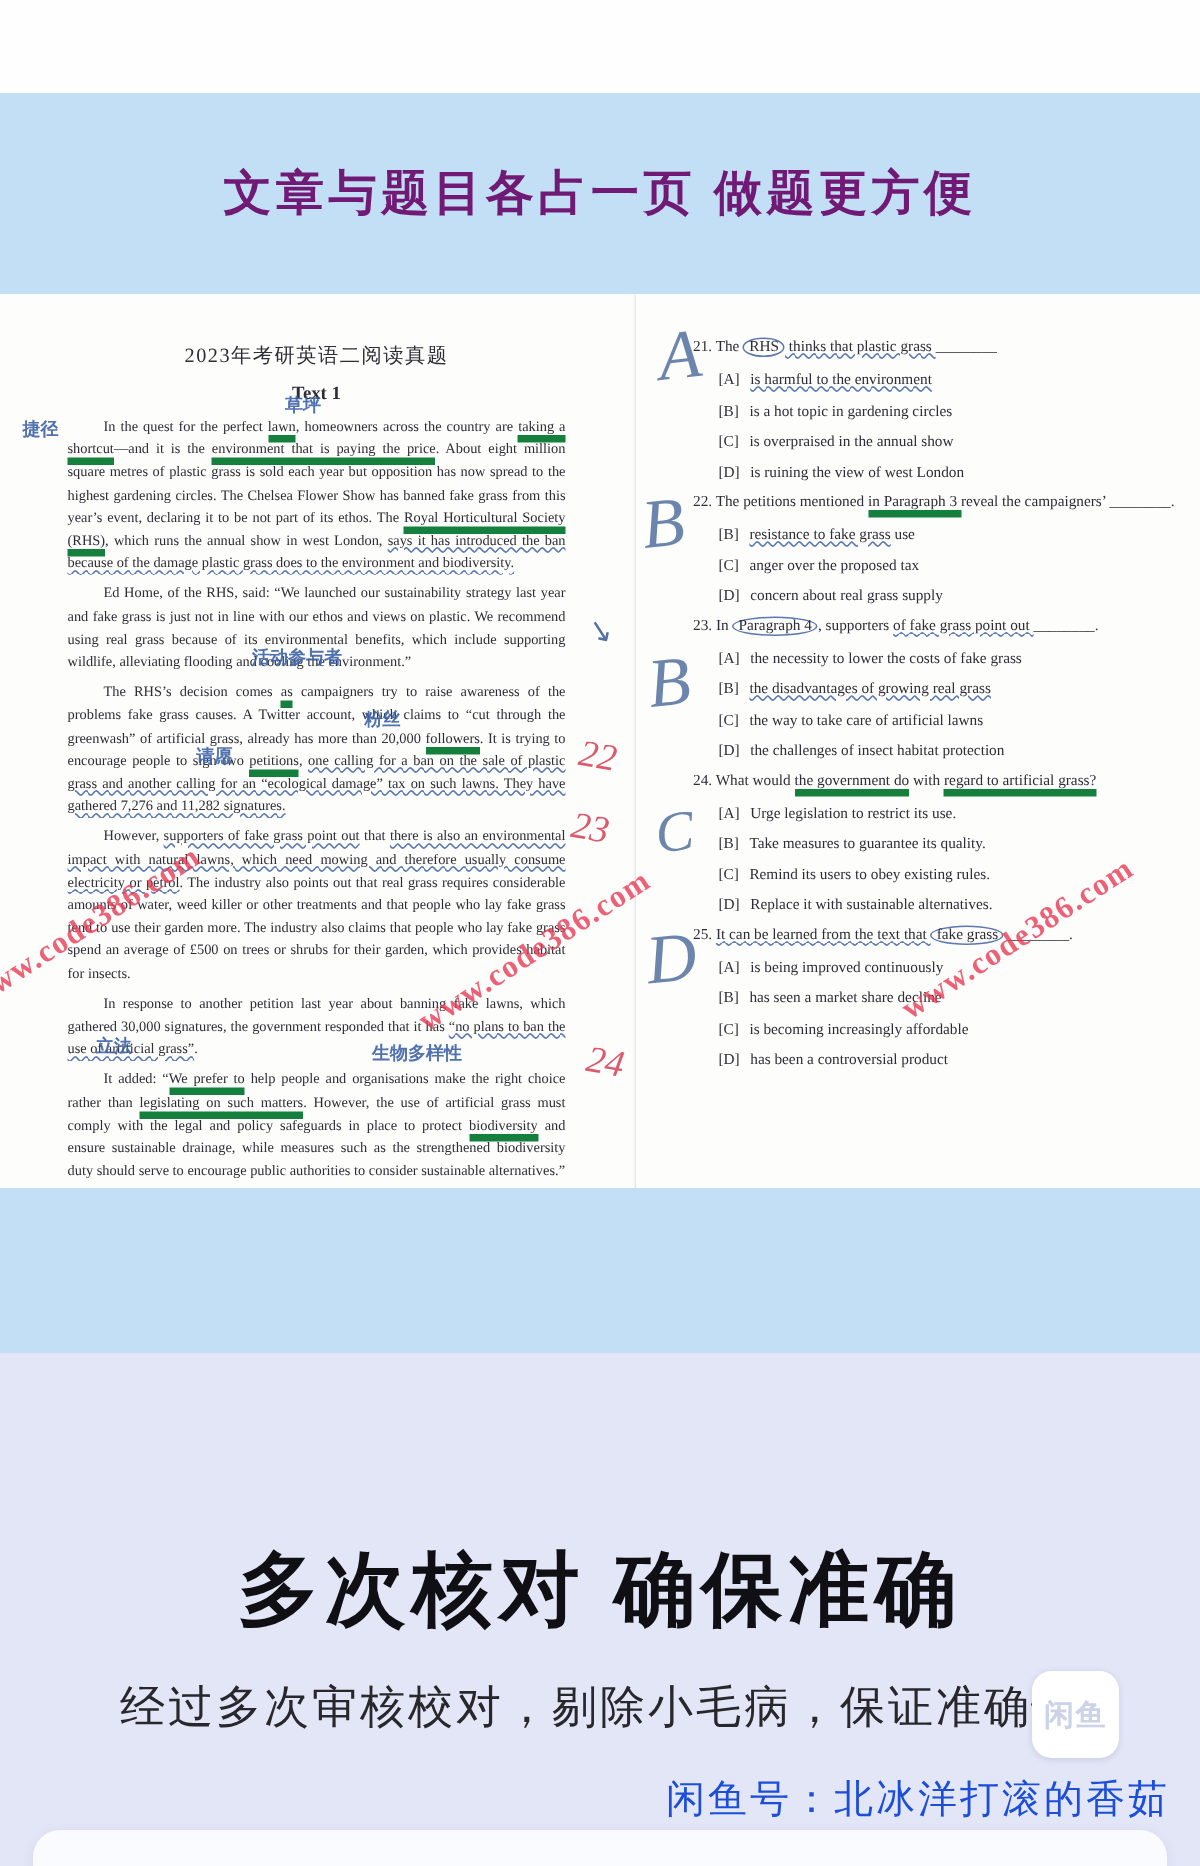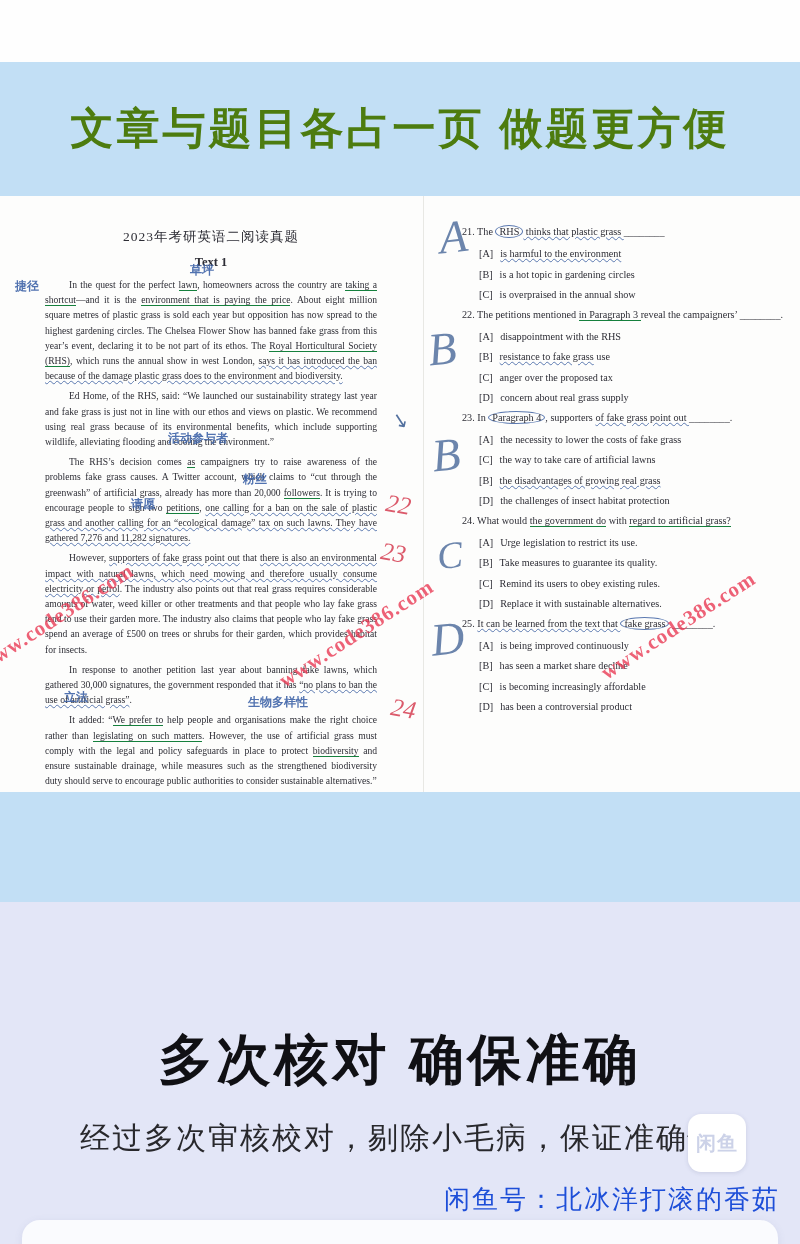--- a/index.html
+++ b/index.html
@@ -1,41 +1,41 @@
 <!DOCTYPE html>
 <html><head>
 <meta charset="utf-8">
 <style>
   html,body{margin:0;padding:0;background:#ffffff;}
   .root{position:relative;width:800px;height:1244px;overflow:hidden;background:#fff;font-family:"Liberation Sans",sans-serif;}
 
   
   .top-strip{position:absolute;left:0;top:0;width:800px;height:62px;background:#fefefe;}
   .banner{position:absolute;left:0;top:62px;width:800px;height:134px;background:#c2dff5;display:flex;align-items:center;justify-content:center;}
-  .banner-title{font-size:43px;font-weight:700;color:#4d7c0f;letter-spacing:3px;font-family:"Liberation Sans",sans-serif;}
+  .banner-title{font-size:32px;font-weight:700;color:#701a75;letter-spacing:3px;font-family:"Liberation Sans",sans-serif;}
   .pages{position:absolute;left:0;top:196px;width:800px;height:596px;background:#fdfdfc;}
   .page-divider{position:absolute;left:423px;top:0;width:1px;height:596px;background:#e8e8e4;}
   .blue-band{position:absolute;left:0;top:792px;width:800px;height:110px;background:#c2dff5;}
   .lavender{position:absolute;left:0;top:902px;width:800px;height:342px;background:#e3e6f7;}
 
   
   .passage{position:absolute;left:45px;top:228px;width:332px;color:#2d2d35;font-family:"Liberation Serif",serif;}
   .p-title{text-align:center;font-size:13.5px;font-weight:400;letter-spacing:1px;line-height:18px;margin-bottom:8px;}
   .p-sub{text-align:center;font-size:12.5px;font-weight:700;line-height:16px;margin-bottom:7px;}
   .para{font-size:9.6px;line-height:15.2px;text-align:justify;text-indent:24px;margin:0 0 5px 0;}
 
   
   .questions{position:absolute;left:462px;top:224px;width:322px;color:#2d2d35;font-family:"Liberation Serif",serif;}
   .q{margin-bottom:1px;}
   .q-stem{font-size:10.2px;line-height:15px;margin-bottom:5px;}
   .opt{font-size:10.2px;line-height:20.5px;padding-left:17px;white-space:nowrap;}
   .opt-label{margin-right:7px;}
 
   
-  .u{border-bottom:1px solid #15803d;}
+  .u{border-bottom:5px solid #15803d;}
   .w{text-decoration:underline;text-decoration-style:wavy;text-decoration-color:#5b79b0;text-decoration-thickness:1px;}
   .c{border:1.4px solid #5b79b0;border-radius:50%;padding:0 3px;}
 
   
   .gloss{position:absolute;color:#3f64a8;font-size:12px;font-weight:700;font-family:"Liberation Sans",sans-serif;white-space:nowrap;opacity:.9;}
   .ansletter{position:absolute;color:#53719f;font-family:"Liberation Serif",serif;font-style:italic;font-size:46px;line-height:46px;opacity:.85;transform:rotate(-6deg);}
   .rednum{position:absolute;color:#d8495c;font-family:"Liberation Serif",serif;font-style:italic;font-size:25px;line-height:25px;transform:rotate(10deg);opacity:.9;}
   .hand-arrow{position:absolute;color:#53719f;font-size:20px;transform:rotate(12deg);}
 
   
@@ -78,35 +78,35 @@
     <p class="para"><span>It added: “</span><span class="u">We prefer to</span><span> help people and organisations make the right choice rather than </span><span class="u">legislating on such matters</span><span>. However, the use of artificial grass must comply with the legal and policy safeguards in place to protect </span><span class="u">biodiversity</span><span> and ensure sustainable drainage, while measures such as the strengthened biodiversity duty should serve to encourage public authorities to consider sustainable alternatives.”</span></p>
   </div>
 
   <div class="questions">
 
     <div class="q">
       <div class="q-stem"><span>21. The </span><span class="c">RHS</span><span class="w"> thinks that plastic grass </span><span>________</span></div>
       <div class="opt"><span class="opt-label">[A]</span><span><span class="w">is harmful to the environment</span></span></div>
       <div class="opt"><span class="opt-label">[B]</span><span><span>is a hot topic in gardening circles</span></span></div>
       <div class="opt"><span class="opt-label">[C]</span><span><span>is overpraised in the annual show</span></span></div>
+      <div class="opt"><span class="opt-label">[D]</span><span><span>is ruining the view of west London</span></span></div>
     </div>
 
     <div class="q">
       <div class="q-stem"><span>22. The petitions mentioned </span><span class="u">in Paragraph 3 </span><span>reveal the campaigners’ </span><span>________.</span></div>
-      <div class="opt"><span class="opt-label">[A]</span><span><span>disappointment with the RHS</span></span></div>
       <div class="opt"><span class="opt-label">[B]</span><span><span class="w">resistance to fake grass</span><span> use</span></span></div>
       <div class="opt"><span class="opt-label">[C]</span><span><span>anger over the proposed tax</span></span></div>
       <div class="opt"><span class="opt-label">[D]</span><span><span>concern about real grass supply</span></span></div>
     </div>
 
     <div class="q">
       <div class="q-stem"><span>23. In </span><span class="c">Paragraph 4</span><span>, supporters </span><span class="w">of fake grass point out </span><span>________.</span></div>
       <div class="opt"><span class="opt-label">[A]</span><span><span>the necessity to lower the costs of fake grass</span></span></div>
+      <div class="opt"><span class="opt-label">[B]</span><span><span class="w">the disadvantages of growing real grass</span></span></div>
       <div class="opt"><span class="opt-label">[C]</span><span><span>the way to take care of artificial lawns</span></span></div>
-      <div class="opt"><span class="opt-label">[B]</span><span><span class="w">the disadvantages of growing real grass</span></span></div>
       <div class="opt"><span class="opt-label">[D]</span><span><span>the challenges of insect habitat protection</span></span></div>
     </div>
 
     <div class="q">
       <div class="q-stem"><span>24. What would </span><span class="u">the government do</span><span> with </span><span class="u">regard to artificial grass?</span></div>
       <div class="opt"><span class="opt-label">[A]</span><span><span>Urge legislation to restrict its use.</span></span></div>
       <div class="opt"><span class="opt-label">[B]</span><span><span>Take measures to guarantee its quality.</span></span></div>
       <div class="opt"><span class="opt-label">[C]</span><span><span>Remind its users to obey existing rules.</span></span></div>
       <div class="opt"><span class="opt-label">[D]</span><span><span>Replace it with sustainable alternatives.</span></span></div>
     </div>

